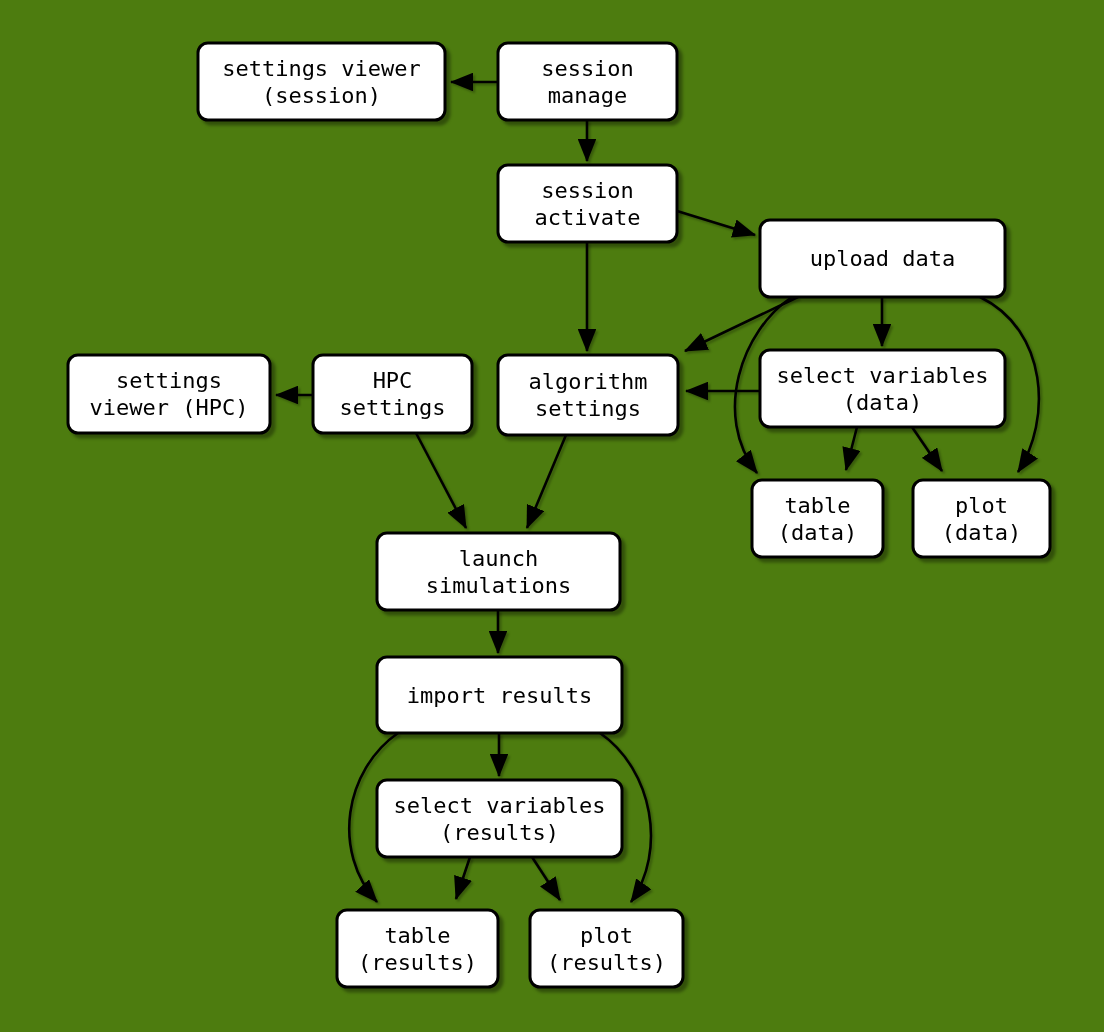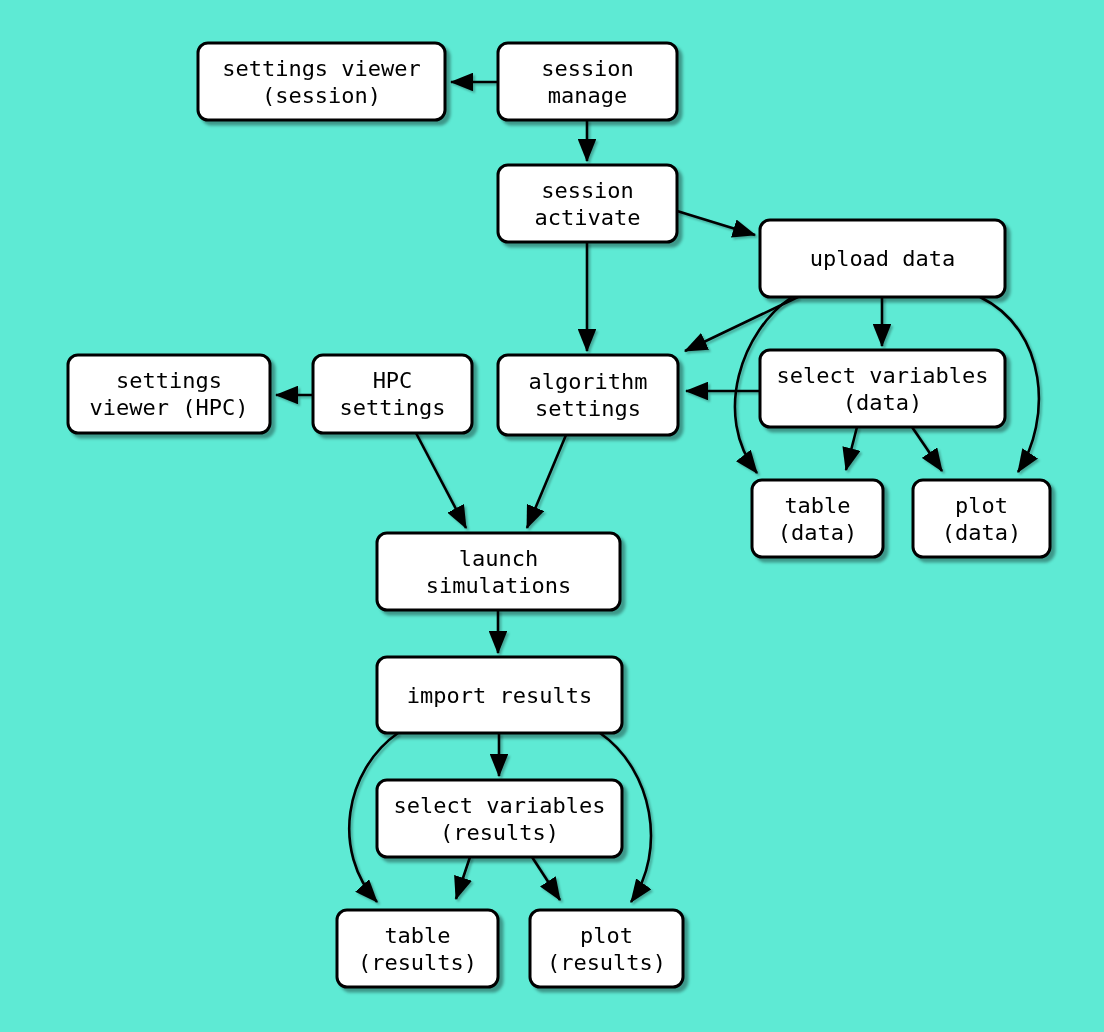--- a/index.html
+++ b/index.html
@@ -4,21 +4,21 @@
 <style>
   html, body {
     margin: 0;
     padding: 0;
     background: #ffffff;
   }
   .diagram-wrap {
     position: relative;
     width: 1104px;
     height: 1032px;
-    background: #5eead4;
+    background: #4d7c0f;
     overflow: hidden;
   }
   svg {
     display: block;
   }
   .edge {
     fill: none;
     stroke: #000000;
     stroke-width: 2.6;
     filter: drop-shadow(2.5px 2.5px 1px rgba(0,0,0,0.28));

